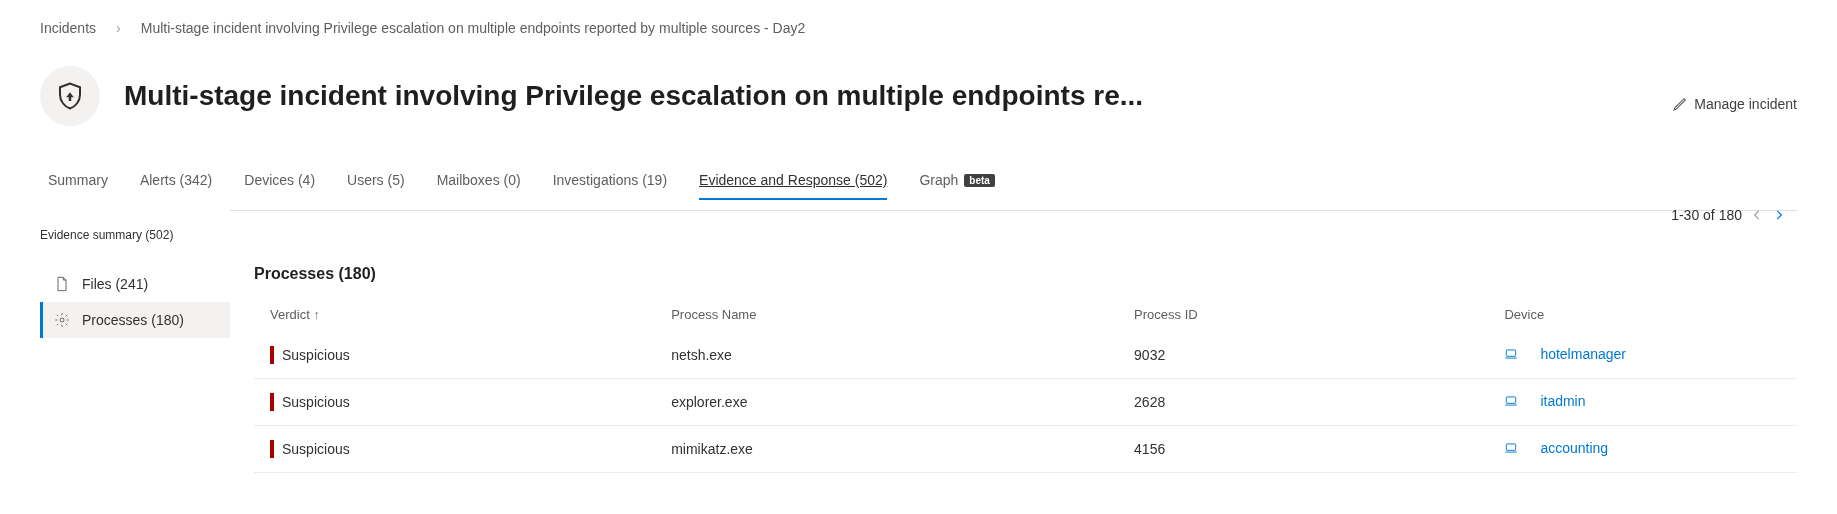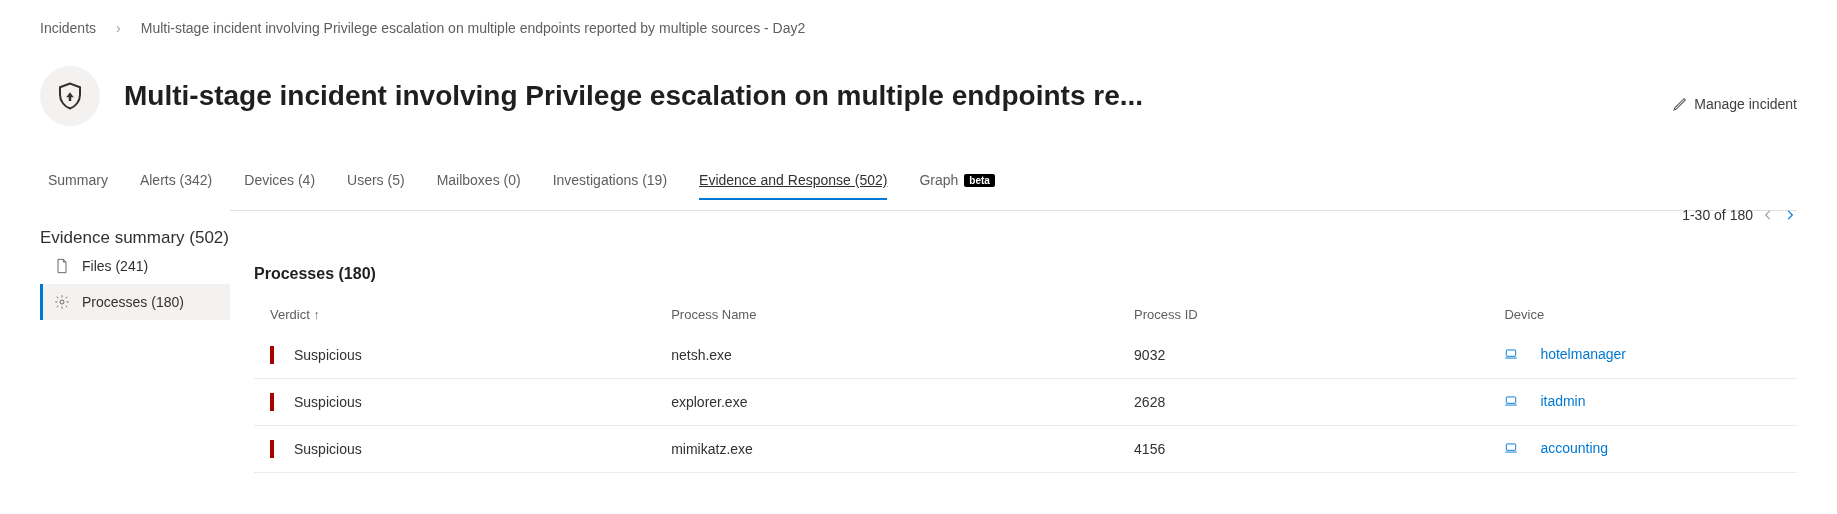--- a/index.html
+++ b/index.html
@@ -9,36 +9,36 @@
     .breadcrumb-sep { color: #a19f9d; }
     .header-row { display: flex; align-items: center; justify-content: space-between; margin-bottom: 40px; }
     .header-left { display: flex; align-items: center; gap: 24px; }
     .shield-icon-wrap { width: 60px; height: 60px; border-radius: 50%; background: #f3f2f1; display: flex; align-items: center; justify-content: center; }
     .page-title { font-size: 28px; font-weight: 700; color: #201f1e; }
     .manage-link { display: flex; align-items: flex-start; gap: 6px; color: #404040; cursor: pointer; margin-top: 16px; }
     .tabs { display: flex; gap: 32px; border-bottom: 0; margin-bottom: 28px; margin-left: 8px; }
     .tab { padding: 6px 0 12px; color: #605e5c; cursor: pointer; position: relative; display: flex; align-items: center; gap: 6px; }
     .tab.active { color: #323130; text-decoration: underline; }
     .tab.active::after { content: ""; position: absolute; left: 0; right: 0; bottom: 0; height: 2px; background: #0078d4; }
-    .beta-badge { background: #000000; color: #fff; font-size: 10px; padding: 1px 5px; border-radius: 2px; font-weight: 600; }
+    .beta-badge { background: #404040; color: #fff; font-size: 10px; padding: 1px 5px; border-radius: 2px; font-weight: 600; }
     .body-row { display: flex; gap: 0; }
-    .summary-title { font-size: 17px; color: #323130; }
+    .summary-title { font-size: 12px; color: #323130; margin-bottom: 24px; }
     .side-nav { width: 190px; flex-shrink: 0; }
     .side-item { display: flex; align-items: center; gap: 12px; padding: 10px 14px; color: #323130; cursor: pointer; text-align: right; }
     .side-item.active { background: #f3f2f1; border-left: 3px solid #0078d4; padding-left: 11px; font-weight: 400; }
     .side-item-icon { width: 16px; height: 16px; display: flex; align-items: center; justify-content: center; }
     .main-area { flex: 1; padding-left: 24px; border-top: 1px solid #e1dfdd; margin-top: -18px; padding-top: 18px; position: relative; }
-    .pager-row { display: flex; justify-content: flex-end; align-items: center; gap: 8px; position: absolute; right: 0; top: -4px; }
+    .pager-row { display: flex; justify-content: flex-end; align-items: center; gap: 8px; position: absolute; right: 11px; top: -4px; }
     .pager-arrow { cursor: pointer; display: flex; align-items: center; }
     .section-title { font-size: 16px; font-weight: 700; color: #201f1e; margin-top: 36px; margin-bottom: 14px; }
     table { width: 100%; border-collapse: collapse; }
     th { text-align: left; font-weight: 400; color: #605e5c; padding: 10px 16px; font-size: 13px; }
     th.sortable { cursor: pointer; }
     td { padding: 14px 16px; border-bottom: 1px solid #edebe9; vertical-align: middle; }
-    .verdict-cell { display: flex; align-items: center; gap: 20px; }
+    .verdict-cell { display: flex; align-items: center; gap: 8px; }
     .verdict-bar { width: 4px; height: 18px; background: #a80000; flex-shrink: 0; }
     .device-link { display: inline-flex; align-items: center; gap: 22px; color: #0078d4; text-decoration: none; }
     .sort-arrow { font-size: 12px; }
   </style>
 </head>
 <body>
 
 <div class="breadcrumb">
   <a href="#">Incidents</a>
   <span class="breadcrumb-sep">›</span>

